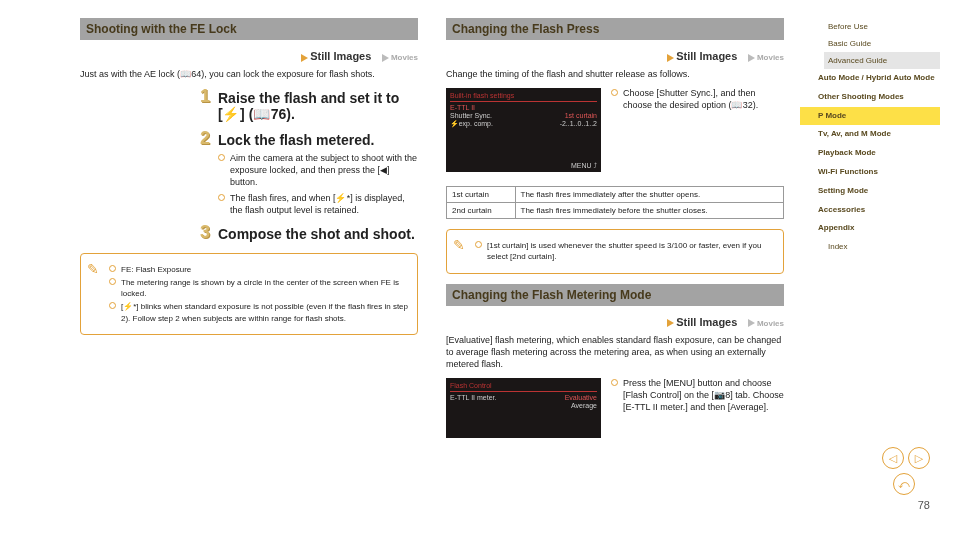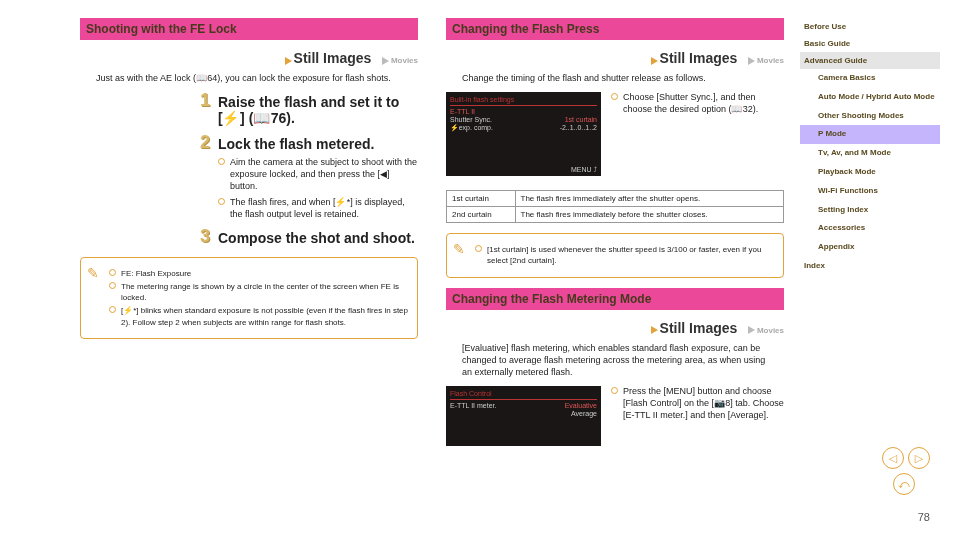--- a/index.html
+++ b/index.html
@@ -1,52 +1,52 @@
 <!DOCTYPE html>
 <html><head>
 <meta charset="utf-8">
 <style>
 html,body{margin:0;padding:0;font-family:Arial,Helvetica,sans-serif;background:#fff;color:#222;font-size:9px;}
 .page{width:954px;height:537px;position:relative;padding:18px 170px 0 80px;box-sizing:border-box;}
 .cols{display:flex;gap:28px;}
 .col{flex:1;min-width:0;}
-h2.sect{background:#ec4899;color:#473a1c;font-size:12px;font-weight:bold;margin:0 0 10px 0;padding:4px 6px;}
+h2.sect{background:#a3a3a3;color:#473a1c;font-size:12px;font-weight:bold;margin:0 0 10px 0;padding:4px 6px;}
 .si-row{text-align:right;margin:2px 0 6px 0;}
 .tri{display:inline-block;width:0;height:0;border-top:4px solid transparent;border-bottom:4px solid transparent;margin-right:2px;vertical-align:middle;}
 .tri.o{border-left:7px solid #e3a23a;}
 .tri.g{border-left:7px solid #bbb;}
-.si{font-size:14px;font-weight:bold;color:#333;margin-right:8px;}
+.si{font-size:11px;font-weight:bold;color:#333;margin-right:8px;}
 .mv{font-size:8px;font-weight:bold;color:#aaa;}
-p{margin:4px 16px;line-height:1.35;}
+p{margin:4px 0;line-height:1.35;}
 .step{display:flex;align-items:flex-start;margin:6px 0 2px 120px;}
 .num{font-size:18px;font-weight:bold;color:#d9b96b;text-shadow:1px 1px 0 #b89343;width:18px;flex-shrink:0;}
 .step .t{font-weight:bold;font-size:14px;padding-top:4px;}
 .sub{margin:3px 0 3px 138px;display:flex;align-items:flex-start;gap:5px;line-height:1.35;}
 .dot{width:5px;height:5px;border:1px solid #e3a23a;border-radius:50%;flex-shrink:0;margin-top:2px;}
 .note{border:1px solid #e3a23a;border-radius:4px;padding:8px 8px 8px 28px;margin:10px 0;position:relative;font-size:8px;line-height:1.4;}
 .note .pencil{position:absolute;left:6px;top:6px;color:#e3a23a;font-size:14px;}
 .note ul{margin:0;padding:0;list-style:none;}
 .note li{display:flex;gap:5px;margin:2px 0;}
 .note .dot{margin-top:1px;}
 .shot{background:#1a1616;color:#ccc;font-size:7px;padding:4px;width:155px;height:84px;box-sizing:border-box;margin:4px 0 8px 0;position:relative;}
 .shot .hdr{color:#b33;border-bottom:1px solid #b33;padding-bottom:2px;margin-bottom:2px;font-size:7px;}
 .shot .row{display:flex;justify-content:space-between;margin:1px 0;}
 .shot .red{color:#d55;}
 .side{display:flex;gap:10px;align-items:flex-start;}
 .side .txt{flex:1;}
 table.t2{border-collapse:collapse;width:100%;margin:6px 0;}
 table.t2 td{border:1px solid #999;padding:3px 5px;font-size:8px;}
 .toc{position:absolute;right:14px;top:18px;width:140px;font-size:8px;}
-.toc div{padding:4px 4px;color:#5a4a20;font-weight:bold;cursor:pointer;}
+.toc div{padding:4px 4px;color:#5a4a20;font-weight:normal;cursor:pointer;margin-left:24px;}
 .toc .sel{background:#e5e5e5;}
 .toc .sub{margin:0;display:block;padding-left:18px;font-weight:bold;color:#5a4a20;}
-.toc .sub.sel{background:#c4b5fd;}
+.toc .sub.sel{background:#fde047;}
 .nav{position:absolute;right:22px;bottom:40px;}
 .nc{display:inline-flex;width:20px;height:20px;border:1.5px solid #e3a23a;border-radius:50%;align-items:center;justify-content:center;color:#e3a23a;font-size:11px;margin:2px;cursor:pointer;}
-.pnum{position:absolute;right:24px;bottom:14px;font-size:11px;color:#555;}
+.pnum{position:absolute;right:24px;bottom:26px;font-size:11px;color:#555;}
 </style>
 </head>
 <body>
 
 <div class="page">
 <div class="cols">
 
 <div class="col">
  <h2 class="sect">Shooting with the FE Lock</h2>
  <div class="si-row">
@@ -180,28 +180,27 @@
   </div>
  </div>
 </div>
 
 </div>
 
 <div class="toc" id="toc">
       <div>Before Use</div>
       <div>Basic Guide</div>
       <div class="sel">Advanced Guide</div>
-      <div class="sub">Camera Basics</div>
       <div class="sub">Auto Mode / Hybrid Auto Mode</div>
       <div class="sub">Other Shooting Modes</div>
       <div class="sub sel">P Mode</div>
       <div class="sub">Tv, Av, and M Mode</div>
       <div class="sub">Playback Mode</div>
       <div class="sub">Wi-Fi Functions</div>
-      <div class="sub">Setting Index</div>
+      <div class="sub">Setting Mode</div>
       <div class="sub">Accessories</div>
       <div class="sub">Appendix</div>
       <div>Index</div>
     </div>
 
 <div class="nav">
  <span class="nc">◁</span><span class="nc">▷</span><br>
  <span class="nc" style="margin-left:13px">⤺</span>
 </div>
 <div class="pnum">78</div>

